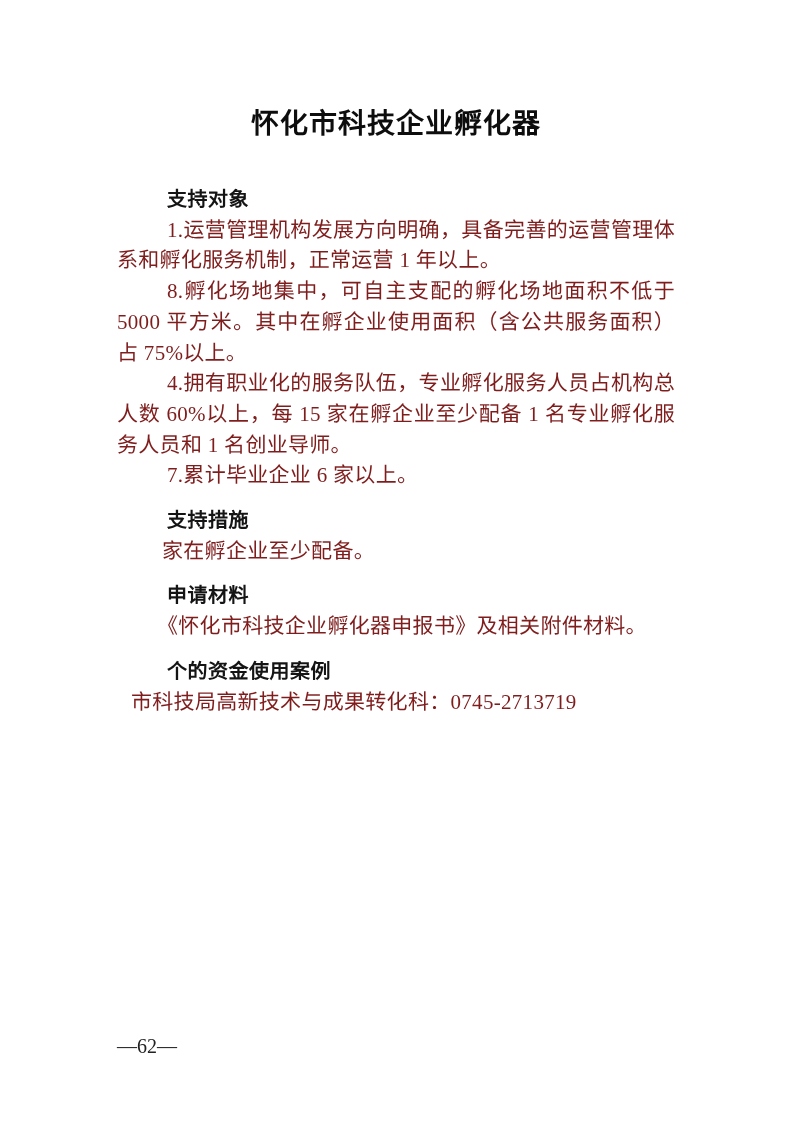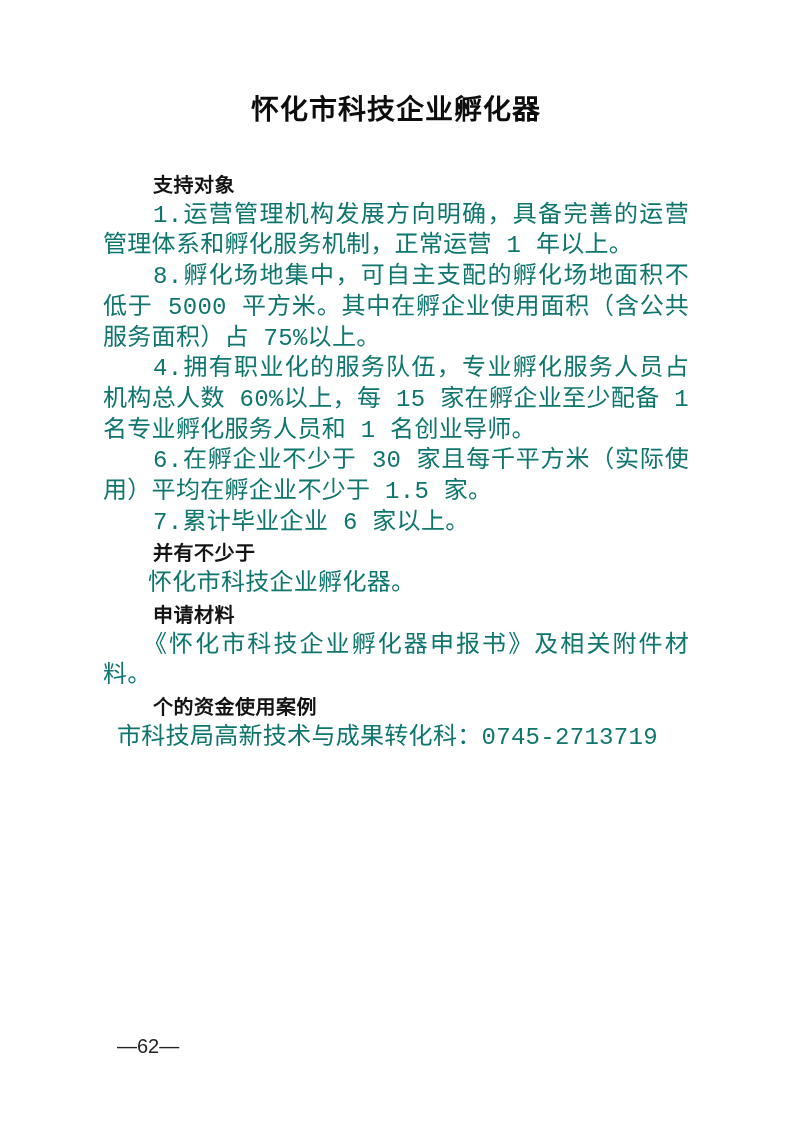--- a/index.html
+++ b/index.html
@@ -12,92 +12,91 @@
     width: 793px;
     height: 1122px;
     background: #ffffff;
     overflow: hidden;
     box-sizing: border-box;
     color: #151515;
   }
   .content {
     position: absolute;
     left: 103px;
-    top: 94px;
+    top: 108px;
     width: 586px;
   }
   .doc-title {
     margin: 0 0 44px 0;
     text-align: center;
     font-family: "Liberation Serif", "DejaVu Serif", serif;
     font-size: 28px;
     font-weight: bold;
     line-height: 32px;
     color: #0d0d0d;
     letter-spacing: 1px;
   }
   section {
-    margin: 0;
+    margin: 14px;
     padding: 0;
   }
   .sec-heading {
     margin: 0;
     font-family: "Liberation Sans", "DejaVu Sans", sans-serif;
     font-size: 20px;
     font-weight: bold;
     line-height: 30.7px;
     color: #141414;
     text-indent: 50px;
     letter-spacing: 0.5px;
   }
   .body-para {
     margin: 0;
-    font-family: Liberation Mono, monospace;
-    font-size: 24px;
+    font-family: Liberation Serif, serif;
+    font-size: 21px;
     line-height: 30.7px;
-    color: #0f766e;
+    color: #7f1d1d;
     text-align: justify;
     text-indent: 50px;
     letter-spacing: 0.3px;
   }
   .body-para.indent-small { text-indent: 45px; }
   .body-para.indent-book  { text-indent: 40px; }
   .body-para.indent-none  { text-indent: 14px; }
   .page-number {
     position: absolute;
     left: 117px;
     top: 1034px;
-    font-family: Liberation Sans, sans-serif;
+    font-family: Liberation Serif, serif;
     font-size: 20px;
     line-height: 24px;
     color: #222222;
     letter-spacing: 0;
   }
 </style>
 </head>
 <body>
 
 <div class="page">
   <div class="content">
 
     <h1 class="doc-title">怀化市科技企业孵化器</h1>
 
     <section>
       <h2 class="sec-heading">支持对象</h2>
       <p class="body-para">1.运营管理机构发展方向明确，具备完善的运营管理体系和孵化服务机制，正常运营 1 年以上。</p>
       <p class="body-para">8.孵化场地集中，可自主支配的孵化场地面积不低于 5000 平方米。其中在孵企业使用面积（含公共服务面积）占 75%以上。</p>
       <p class="body-para">4.拥有职业化的服务队伍，专业孵化服务人员占机构总人数 60%以上，每 15 家在孵企业至少配备 1 名专业孵化服务人员和 1 名创业导师。</p>
-      <p class="body-para">6.在孵企业不少于 30 家且每千平方米（实际使用）平均在孵企业不少于 1.5 家。</p>
       <p class="body-para">7.累计毕业企业 6 家以上。</p>
     </section>
 
 
     <section>
-      <h2 class="sec-heading">并有不少于</h2>
-      <p class="body-para indent-small">怀化市科技企业孵化器。</p>
+      <h2 class="sec-heading">支持措施</h2>
+      <p class="body-para indent-small">家在孵企业至少配备。</p>
     </section>
 
     <section>
       <h2 class="sec-heading">申请材料</h2>
       <p class="body-para indent-book">《怀化市科技企业孵化器申报书》及相关附件材料。</p>
     </section>
 
     <section>
       <h2 class="sec-heading">个的资金使用案例</h2>
       <p class="body-para indent-none">市科技局高新技术与成果转化科：0745-2713719</p>

